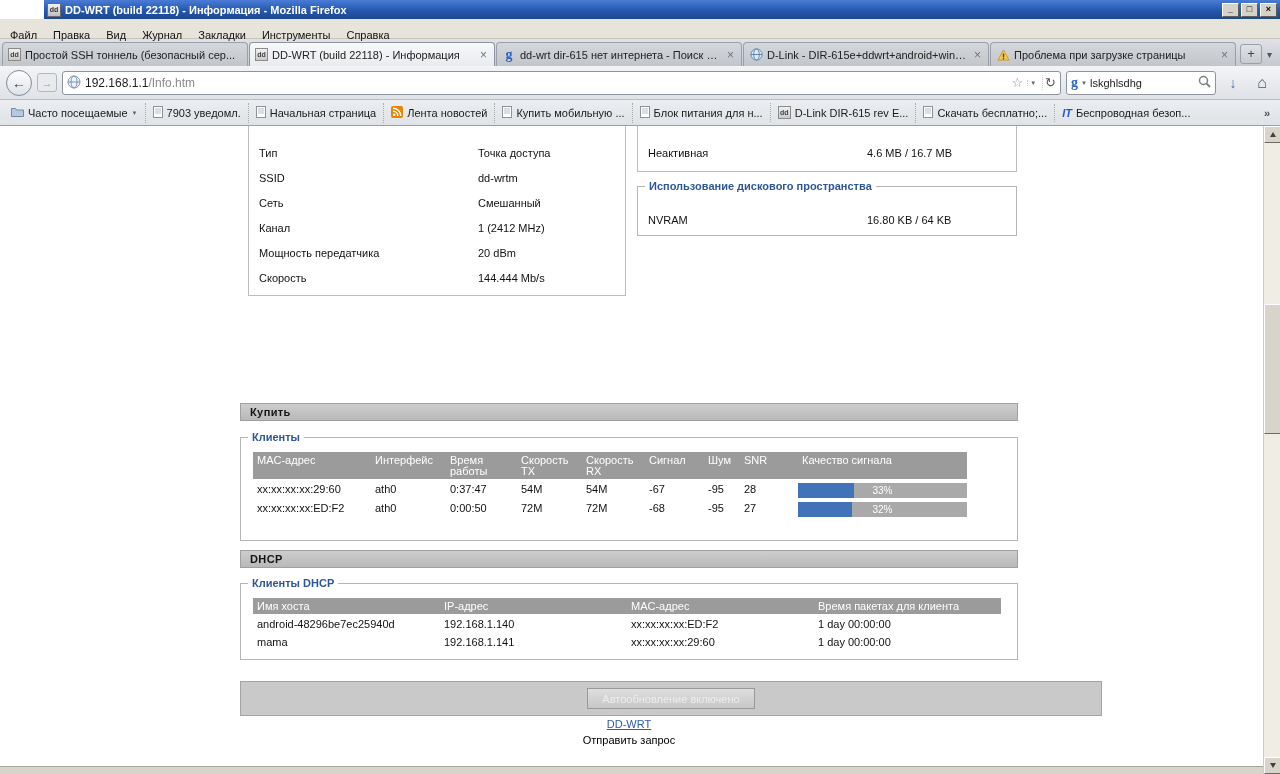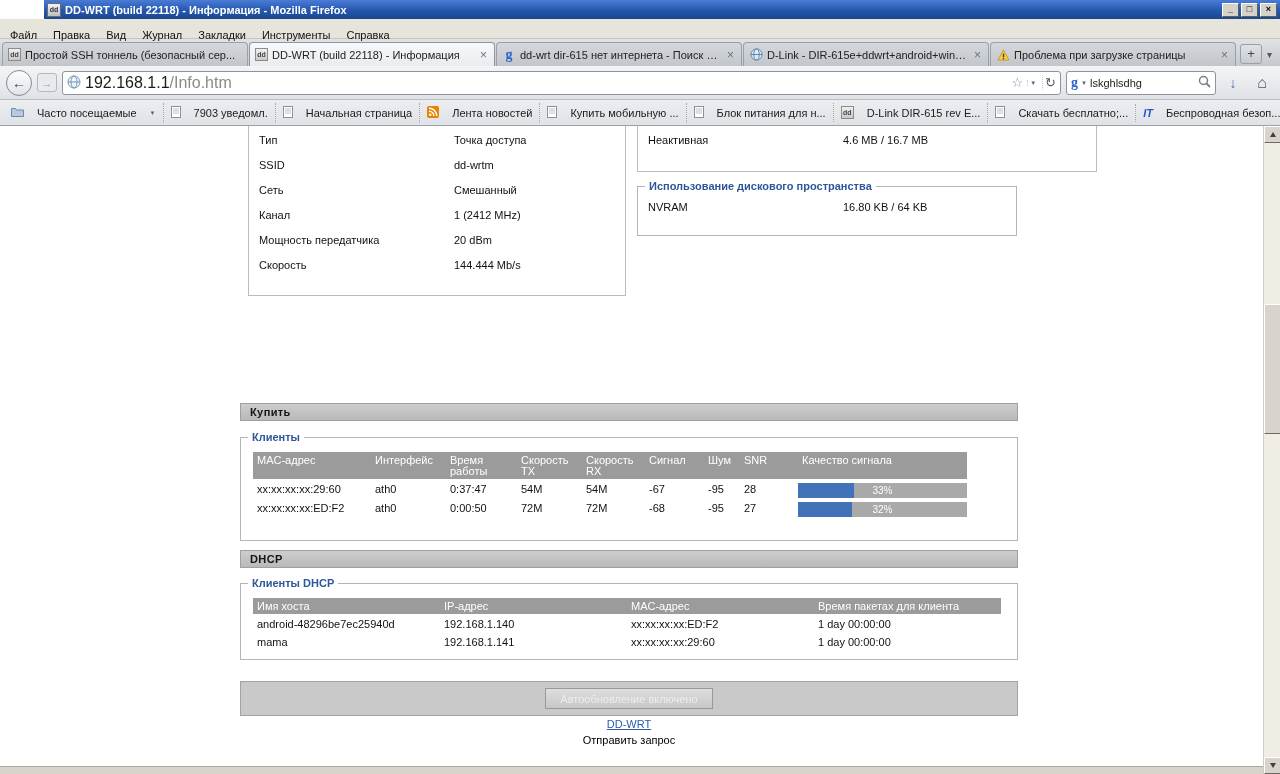--- a/index.html
+++ b/index.html
@@ -33,49 +33,49 @@
   .alltabs { margin:0 2px 4px auto; color:#50555b; font-size:10px; padding:2px 4px; }
 
   .navbar { height:34px; background:linear-gradient(#f3f4f6,#dfe2e6); border-bottom:1px solid #b9bdc3;
     display:flex; align-items:center; padding:0 6px; gap:5px; }
   .btn-back { width:26px; height:26px; border-radius:50%; border:1px solid #848b94; background:linear-gradient(#fdfdfe,#dfe3e8);
     display:flex; align-items:center; justify-content:center; font-size:14px; font-weight:bold; color:#3a3f45; flex:none; }
   .btn-fwd { width:20px; height:19px; border-radius:3px; border:1px solid #b3b8bf; background:#e8eaed;
     display:flex; align-items:center; justify-content:center; font-size:11px; color:#9aa0a7; flex:none; }
   .urlbar { flex:1; height:24px; background:#fff; border:1px solid #8d949e; border-radius:3px;
     display:flex; align-items:center; padding:0 4px; gap:4px; min-width:0; }
-  .url-text { flex:1; white-space:nowrap; overflow:hidden; font-size:16px; }
+  .url-text { flex:1; white-space:nowrap; overflow:hidden; font-size:12px; }
   .url-host { color:#1c1c1c; } .url-path { color:#8a8a8a; }
   .ubtn { color:#6a7077; flex:none; }
   .star { font-size:13px; color:#878d94; }
   .drop { font-size:6px; color:#5e646b; padding:0 2px; border-left:1px dotted #c9c9c9; }
   .reload { font-size:13px; color:#565c64; padding-left:2px; border-left:1px dotted #c9c9c9; }
   .searchbox { width:150px; height:24px; background:#fff; border:1px solid #8d949e; border-radius:3px;
     display:flex; align-items:center; padding:0 4px; gap:3px; flex:none; }
   .g-logo { color:#2a62c9; font-family:"Liberation Serif",serif; font-weight:bold; font-size:14px; }
   .s-drop { font-size:6px; color:#5e646b; }
   .s-val { flex:1; color:#1c1c1c; white-space:nowrap; overflow:hidden; }
   .nav-sq { width:24px; height:24px; display:flex; align-items:center; justify-content:center; flex:none; border-radius:3px; }
   .dl-arrow { font-size:14px; font-weight:bold; color:#4d6fa8; }
   .home-g { font-size:16px; color:#4a5563; }
 
   .bookmarksbar { height:26px; background:linear-gradient(#eceef1,#dfe2e6); border-bottom:1px solid #9aa0a8;
     display:flex; align-items:center; padding:0 4px; }
-  .bm-item { display:flex; align-items:center; gap:13px; padding:3px 7px; white-space:nowrap; color:#1a1a1a; }
+  .bm-item { display:flex; align-items:center; gap:4px; padding:3px 7px; white-space:nowrap; color:#1a1a1a; }
   .bm-item + .bm-item { border-left:1px dotted #a9a9a9; }
   .bm-drop { font-size:6px; color:#5e646b; }
   .bm-it { color:#2456c9; font-weight:bold; font-size:11px; font-style:italic; }
   .bm-overflow { margin-left:auto; color:#4a4f55; font-weight:bold; padding:0 6px; }
 
   
   .viewport { position:absolute; top:126px; left:0; width:1263px; height:648px; background:#fff; overflow:hidden; }
   .dd-content { position:absolute; left:240px; top:0; width:780px; height:648px; }
 
   .cutbox { position:absolute; border:1px solid #bcbcbc; border-top:none; background:#fff; }
-  .kv-row { height:25px; display:flex; align-items:flex-start; padding:0 10px; }
+  .kv-row { height:25px; display:flex; align-items:flex-end; padding:0 10px;gap:24px; }
   .kv-row .k { width:195px; flex:none; }
   .kv-row .v { flex:1; }
 
   .fs { position:absolute; border:1px solid #b5b5b5; background:#fff; }
   .fs-legend { position:absolute; top:-7px; left:7px; background:#fff; padding:0 4px; color:#2e5799; font-weight:bold; }
 
   .section-bar { position:absolute; left:0; width:778px; height:18px; line-height:17px; padding-left:9px;
     background:linear-gradient(#cdcdcd,#b9b9b9); border:1px solid #a0a0a0; font-weight:bold; color:#141414; letter-spacing:0.4px; }
 
   .tbl { position:absolute; left:12px; right:12px; }
@@ -85,21 +85,21 @@
   .thead { margin-top:0; }
   .gap { margin-right:0; }
   .c0{width:118px}.c1{width:75px}.c2{width:71px}.c3{width:65px}.c4{width:63px}.c5{width:59px}.c6{width:36px}.c7{width:58px}.c8{width:169px}
   .d0,.d1,.d2,.d3{width:187px}
   .clients-head .tcell { height:27px; }
   .q-cell { padding:2px 0 0 0; }
   .q-track { position:relative; height:15px; background:#a9a9a9; }
   .q-fill { position:absolute; top:0; left:0; bottom:0; background:#4272b8; }
   .q-label { position:absolute; inset:0; text-align:center; line-height:15px; color:#fff; font-size:10px; }
 
-  .footer-bar { position:absolute; left:0; top:555px; width:778px; height:35px; background:#c9c9c9;
+  .footer-bar { position:absolute; left:0; top:555px; width:862px; height:35px; background:#c9c9c9;
     border:1px solid #a3a3a3; display:flex; align-items:center; justify-content:center; }
   .refresh-btn { height:21px; padding:0 14px; background:linear-gradient(#dedede,#c7c7c7); border:1px solid #999;
     color:#ededed; font-size:11px; }
   .ddwrt-link-line { position:absolute; top:592px; width:778px; text-align:center; }
   .ddwrt-link { color:#2b5cad; text-decoration:underline; }
   .request-line { position:absolute; top:608px; width:778px; text-align:center; color:#000; }
 
   
   .scrollbar { position:absolute; top:126px; right:0; width:17px; height:648px; background:#f0ede4; border-left:1px solid #cfccc2; }
   .sb-btn { position:absolute; left:0; width:17px; height:17px; background:#d8d4cb; border:1px solid; border-color:#fff #6e6a63 #6e6a63 #fff;
@@ -309,21 +309,21 @@
       <div class="kv-row">
           <span class="k">Мощность передатчика</span>
           <span class="v">20 dBm</span>
         </div>
       <div class="kv-row">
           <span class="k">Скорость</span>
           <span class="v">144.444 Mb/s</span>
         </div>
     </div>
 
-    <div class="cutbox" style="left:397px; top:-14px; width:460px; height:60px; padding-top:22px;">
+    <div class="cutbox" style="left:397px; top:-14px; width:380px; height:60px; padding-top:22px;">
       <div class="kv-row">
           <span class="k">Неактивная</span>
           <span class="v">4.6 MB / 16.7 MB</span>
         </div>
     </div>
 
     <div class="fs" style="left:397px; top:60px; width:380px; height:50px; padding-top:14px;">
       <span class="fs-legend">Использование дискового пространства</span>
       <div class="kv-row">
           <span class="k">NVRAM</span>

